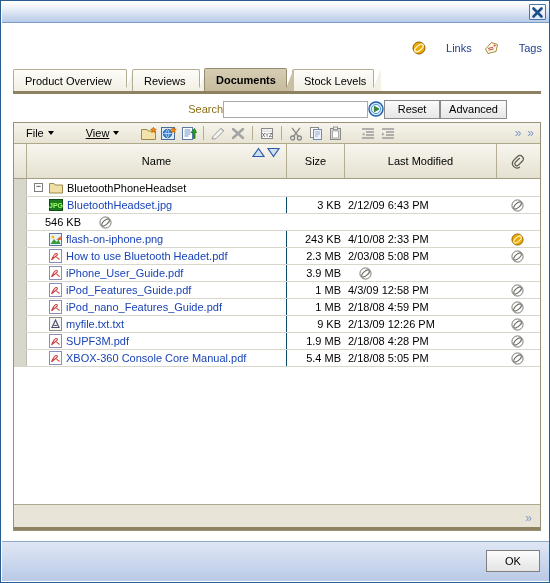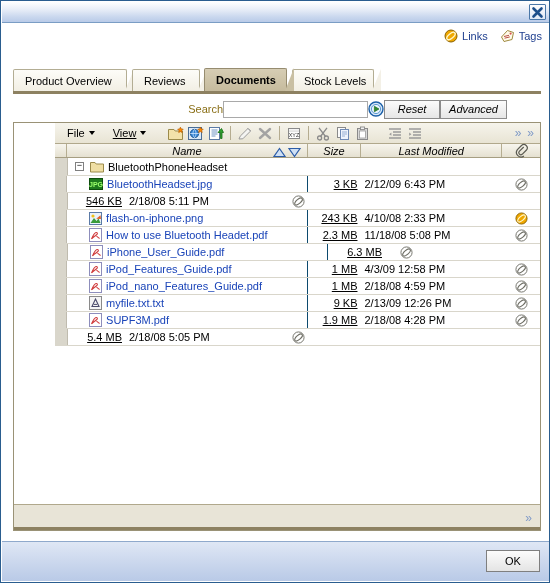--- a/index.html
+++ b/index.html
@@ -45,21 +45,21 @@
     position: absolute; left: 1px; top: 22px;
     width: 548px; height: 520px;
     background: #ffffff;
   }
 
   
   .linktags {
     position: absolute; right: 8px; top: 6px;
     display: flex; align-items: center; gap: 12px;
   }
-  .lt-item { display:flex; align-items:center; gap:4px; cursor:pointer; }
+  .lt-item { display:flex; align-items:center; gap:20px; cursor:pointer;margin-top:12px; }
   .lt-item span { color: #1f3f8f; font-size: 11px; }
 
   
   .tabstrip {
     position: absolute; left: 11px; top: 46px;
     width: 528px; height: 24px;
   }
   .tab {
     position: absolute; top: 0; height: 22px;
     background: linear-gradient(to bottom,#fdfcf8,#f2efe4);
@@ -120,30 +120,28 @@
   .btn {
     height: 19px;
     min-width: 56px;
     background: linear-gradient(to bottom,#fbfbfb,#e6e6e6);
     border: 1px solid #8b8b8b;
     font-size: 11px;
     font-family: "Liberation Sans", sans-serif;
     color: #000;
     cursor: pointer;
     padding: 0 8px;
-    font-style: italic;
   }
 
   
   .tablepanel {
     position: absolute; left: 11px; top: 99px;
     width: 528px; height: 409px;
     border: 1px solid #9a9276;
     background: #ffffff;
-    padding-left: 41px;
   }
 
   
   .toolbar {
     position: relative;
     height: 21px;
     background: linear-gradient(to bottom,#f6f4ec,#e8e4d4);
     border-bottom: 1px solid #b0a88c;
     display: flex; align-items: center;
     padding-left: 6px;
@@ -155,44 +153,43 @@
   }
   .caret { width:0;height:0;border-left:3.5px solid transparent;border-right:3.5px solid transparent;border-top:4px solid #000; }
   .tb-icon { width:20px; height:19px; display:flex; align-items:center; justify-content:center; cursor:pointer; }
   .tb-sep { width:1px; height:14px; background:#b5ac90; margin: 0 4px; }
   .tb-more { margin-left:auto; display:flex; align-items:center; gap:6px; padding-right:6px; }
   .chev { color:#7f9ac8; font-size:12px; cursor:pointer; line-height:1; }
 
   
   .colhead {
     display: flex;
-    height: 14px;
+    height: 35px;
     background: linear-gradient(to bottom,#f7f5ee,#e5e1d1);
     border-bottom: 1px solid #a69e82;
     font-size: 11px;
     color: #000;
-    font-style: italic;
   }
   .ch { display:flex; align-items:center; justify-content:center; border-right:1px solid #b5ad91; position:relative; cursor:pointer; }
   .ch-gutter { width: 13px; }
   .ch-name   { width: 260px; }
   .ch-size   { width: 58px; }
   .ch-mod    { width: 152px; }
   .ch-att    { width: 41px; border-right:none; }
   .sorticons { position:absolute; right:6px; top:3px; display:flex; gap:2px; }
 
   
   .rows { position:relative; background:#fff; }
   .row { display:flex; height:17px; border-bottom:1px solid #d9d6cb; font-size:11px; }
   .row.folderrow { height:18px; }
   .cell { display:flex; align-items:center; }
   .c-gutter { width:13px; background:#d9d6cb; border-right:1px solid #bfbbae; }
   .c-name { width:260px; padding-left:4px; gap:4px; overflow:hidden; white-space:nowrap; border-right:1px solid #0c4a6e; }
   .c-name a { color:#1a44b8; text-decoration:none; font-size:11px; }
-  .c-size { width:58px; justify-content:flex-end; padding-right:4px; color:#000;text-decoration:underline; }
+  .c-size { width:58px; justify-content:flex-end; padding-right:4px; color:#000; }
   .c-mod  { width:152px; justify-content:flex-start; padding-left:3px; color:#000; }
   .c-att  { width:41px; justify-content:center; }
   .foldername { color:#000; font-size:11px; }
   .expander {
     width:9px; height:9px; border:1px solid #7f7f7f; background:#fff;
     display:flex;align-items:center;justify-content:center;
     font-size:9px; line-height:7px; margin-left:3px; cursor:pointer; color:#000;
     font-family:"Liberation Mono", monospace;
   }
   .indent { width:14px; }
@@ -290,21 +287,21 @@
       <button class="btn" style="min-width:66px;">Advanced</button>
     </div>
 
     <div class="tablepanel">
 
       <div class="toolbar">
         <div class="menubtn">
           <span>File</span>
           <i class="caret"></i>
         </div>
-        <div class="menubtn" style="margin-left:6px;text-decoration:underline;">
+        <div class="menubtn" style="margin-left:20px;text-decoration:underline;">
           <span>View</span>
           <i class="caret"></i>
         </div>
 
         <div style="width:14px;"></div>
 
         <div class="tb-icon" title="New Folder">
           <svg width="16" height="15" viewBox="0 0 16 15">
             <path d="M0.5 3.5 L6 3.5 L7.2 5 L14.5 5 L14.5 13.5 L0.5 13.5 Z" fill="#f3e2a9" stroke="#9b8a4a" stroke-width="1"></path>
             <path d="M9 1 L12.5 1 L12.5 2.5 L14 2.5 L14 5 L12.5 5 L12.5 6.5 L9 6.5 Z" fill="none"></path>
@@ -453,21 +450,20 @@
               <div class="cell c-att">
                 <svg width="13" height="13" viewBox="0 0 14 14">
                   <circle cx="7" cy="7" r="6" fill="none" stroke="#6d6d64" stroke-width="1"></circle>
                   <ellipse cx="7" cy="7" rx="5" ry="2.3" fill="none" stroke="#6d6d64" stroke-width="1.2" transform="rotate(-40 7 7)"></ellipse>
                 </svg>
               </div>
             </div>
             <div class="row">
               <div class="cell c-gutter"></div>
               <div class="cell c-size">546 KB</div>
-              <div class="cell c-mod">2/18/08 5:11 PM</div>
               <div class="cell c-att">
                 <svg width="13" height="13" viewBox="0 0 14 14">
                   <circle cx="7" cy="7" r="6" fill="none" stroke="#6d6d64" stroke-width="1"></circle>
                   <ellipse cx="7" cy="7" rx="5" ry="2.3" fill="none" stroke="#6d6d64" stroke-width="1.2" transform="rotate(-40 7 7)"></ellipse>
                 </svg>
               </div>
             </div>
             <div class="row">
               <div class="cell c-gutter"></div>
               <div class="cell c-name">
@@ -494,40 +490,40 @@
               <div class="cell c-name">
                 <span class="indent"></span>
                 <svg width="13" height="14" viewBox="0 0 13 14">
                   <rect x="0.5" y="0.5" width="12" height="13" fill="#ffffff" stroke="#8d8dbb" stroke-width="1"></rect>
                   <path d="M2.5 11 C4 7.5 5.5 5 7 4.5 C8.2 4.2 8.8 5.5 8 6.4 C6.8 7.8 4 8.6 2.8 10.8" fill="none" stroke="#d03b3b" stroke-width="1.1"></path>
                   <path d="M7.5 8.2 C8.6 9.2 9.8 10 10.6 10.4" fill="none" stroke="#d03b3b" stroke-width="1.1"></path>
                 </svg>
                 <a href="#">How to use Bluetooth Headet.pdf</a>
               </div>
               <div class="cell c-size">2.3 MB</div>
-              <div class="cell c-mod">11/18/08 5:08 PM</div>
+              <div class="cell c-mod">2/03/08 5:08 PM</div>
               <div class="cell c-att">
                 <svg width="13" height="13" viewBox="0 0 14 14">
                   <circle cx="7" cy="7" r="6" fill="none" stroke="#6d6d64" stroke-width="1"></circle>
                   <ellipse cx="7" cy="7" rx="5" ry="2.3" fill="none" stroke="#6d6d64" stroke-width="1.2" transform="rotate(-40 7 7)"></ellipse>
                 </svg>
               </div>
             </div>
             <div class="row">
               <div class="cell c-gutter"></div>
               <div class="cell c-name">
                 <span class="indent"></span>
                 <svg width="13" height="14" viewBox="0 0 13 14">
                   <rect x="0.5" y="0.5" width="12" height="13" fill="#ffffff" stroke="#8d8dbb" stroke-width="1"></rect>
                   <path d="M2.5 11 C4 7.5 5.5 5 7 4.5 C8.2 4.2 8.8 5.5 8 6.4 C6.8 7.8 4 8.6 2.8 10.8" fill="none" stroke="#d03b3b" stroke-width="1.1"></path>
                   <path d="M7.5 8.2 C8.6 9.2 9.8 10 10.6 10.4" fill="none" stroke="#d03b3b" stroke-width="1.1"></path>
                 </svg>
                 <a href="#">iPhone_User_Guide.pdf</a>
               </div>
-              <div class="cell c-size">6.3 MB</div>
+              <div class="cell c-size">3.9 MB</div>
               <div class="cell c-att">
                 <svg width="13" height="13" viewBox="0 0 14 14">
                   <circle cx="7" cy="7" r="6" fill="none" stroke="#6d6d64" stroke-width="1"></circle>
                   <ellipse cx="7" cy="7" rx="5" ry="2.3" fill="none" stroke="#6d6d64" stroke-width="1.2" transform="rotate(-40 7 7)"></ellipse>
                 </svg>
               </div>
             </div>
             <div class="row">
               <div class="cell c-gutter"></div>
               <div class="cell c-name">
@@ -603,20 +599,29 @@
               <div class="cell c-mod">2/18/08 4:28 PM</div>
               <div class="cell c-att">
                 <svg width="13" height="13" viewBox="0 0 14 14">
                   <circle cx="7" cy="7" r="6" fill="none" stroke="#6d6d64" stroke-width="1"></circle>
                   <ellipse cx="7" cy="7" rx="5" ry="2.3" fill="none" stroke="#6d6d64" stroke-width="1.2" transform="rotate(-40 7 7)"></ellipse>
                 </svg>
               </div>
             </div>
             <div class="row">
               <div class="cell c-gutter"></div>
+              <div class="cell c-name">
+                <span class="indent"></span>
+                <svg width="13" height="14" viewBox="0 0 13 14">
+                  <rect x="0.5" y="0.5" width="12" height="13" fill="#ffffff" stroke="#8d8dbb" stroke-width="1"></rect>
+                  <path d="M2.5 11 C4 7.5 5.5 5 7 4.5 C8.2 4.2 8.8 5.5 8 6.4 C6.8 7.8 4 8.6 2.8 10.8" fill="none" stroke="#d03b3b" stroke-width="1.1"></path>
+                  <path d="M7.5 8.2 C8.6 9.2 9.8 10 10.6 10.4" fill="none" stroke="#d03b3b" stroke-width="1.1"></path>
+                </svg>
+                <a href="#">XBOX-360 Console Core Manual.pdf</a>
+              </div>
               <div class="cell c-size">5.4 MB</div>
               <div class="cell c-mod">2/18/08 5:05 PM</div>
               <div class="cell c-att">
                 <svg width="13" height="13" viewBox="0 0 14 14">
                   <circle cx="7" cy="7" r="6" fill="none" stroke="#6d6d64" stroke-width="1"></circle>
                   <ellipse cx="7" cy="7" rx="5" ry="2.3" fill="none" stroke="#6d6d64" stroke-width="1.2" transform="rotate(-40 7 7)"></ellipse>
                 </svg>
               </div>
             </div>
           </div>

